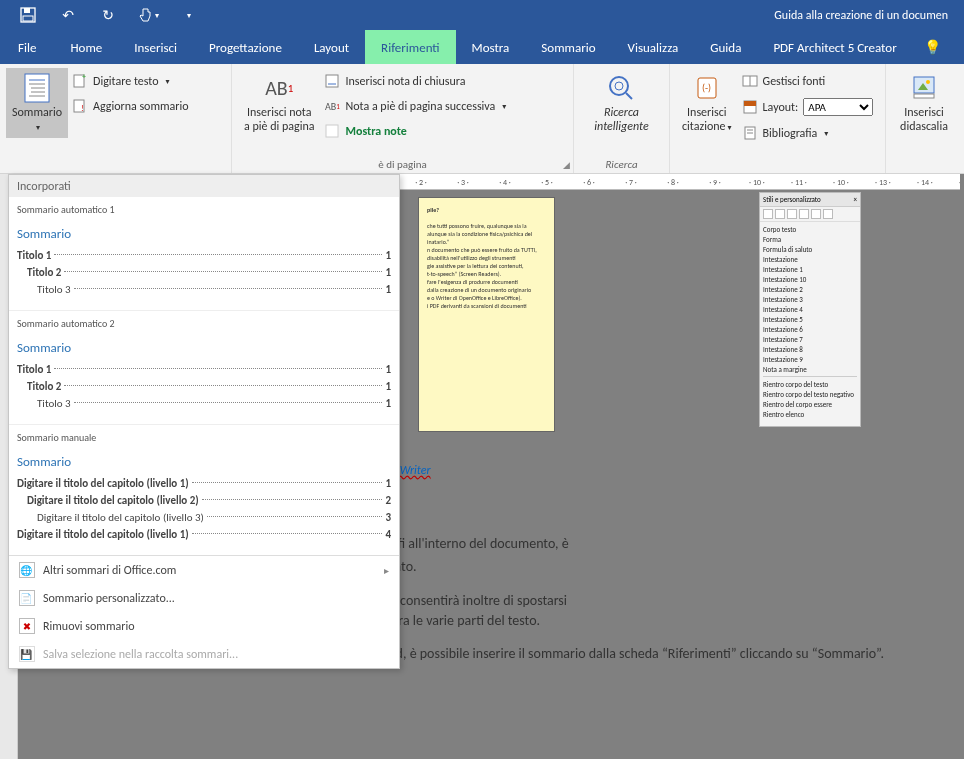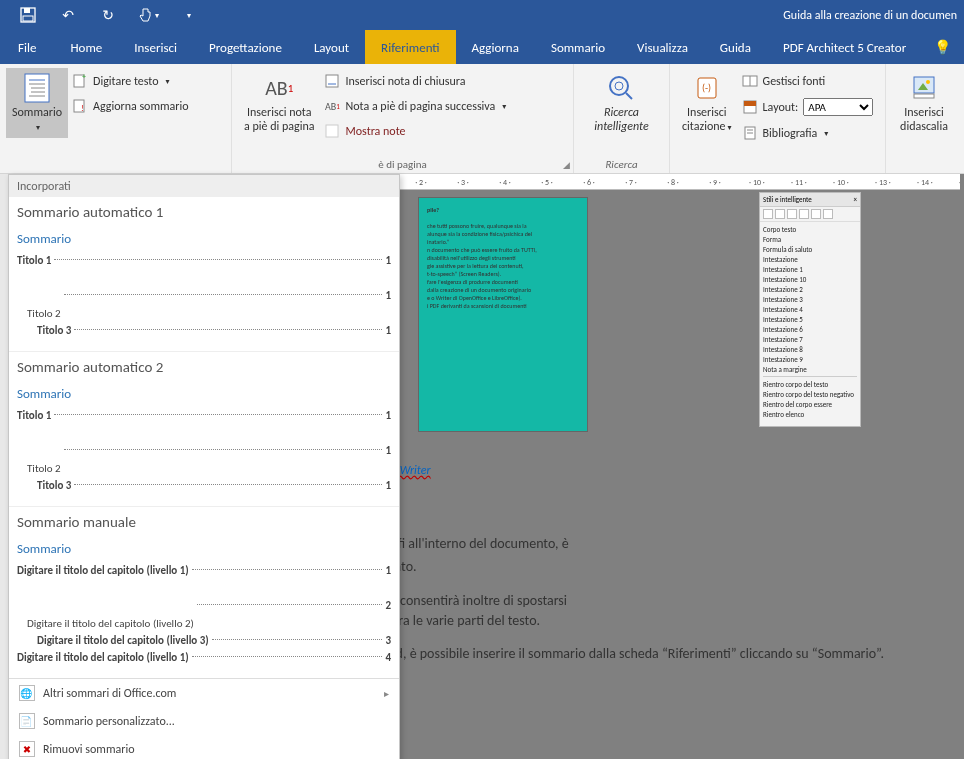--- a/index.html
+++ b/index.html
@@ -1,25 +1,25 @@
 <!DOCTYPE html>
 <html><head>
 <meta charset="utf-8">
 <style>
 * { margin: 0; padding: 0; box-sizing: border-box; font-family: "Segoe UI", Calibri, Arial, sans-serif; }
 body { width: 964px; height: 759px; overflow: hidden; background: #fff; font-size: 12px; }
 
 .titlebar { height: 30px; background: #2b579a; display: flex; align-items: center; color: #fff; }
 .titlebar .qat { display: flex; align-items: center; gap: 0; padding-left: 8px; }
 .titlebar .qat-item { width: 40px; height: 30px; display: flex; align-items: center; justify-content: center; font-size: 14px; }
-.titlebar .doc-title { flex: 1; text-align: right; padding-right: 7px; font-size: 12px; }
+.titlebar .doc-title { flex: 1; text-align: right; padding-right: 16px; font-size: 12px; }
 
 .tabs { height: 34px; background: #2b579a; display: flex; align-items: center; color: #fff; font-size: 13px; }
 .tabs .tab { padding: 0 16px; height: 34px; display: flex; align-items: center; cursor: pointer; }
-.tabs .tab.active { background: #eab308; color: #2b579a; }
+.tabs .tab.active { background: #86efac; color: #2b579a; }
 .tabs .tab.file { font-weight: normal; padding: 0 18px; }
 .tabs .bulb { margin-left: 12px; font-size: 14px; }
 
 .ribbon { height: 110px; background: #f3f3f3; border-bottom: 1px solid #d4d4d4; display: flex; }
 .ribbon-group { border-right: 1px solid #e0e0e0; padding: 4px 6px 2px 6px; display: flex; flex-direction: column; justify-content: space-between; position: relative; }
 .ribbon-group .group-label { text-align: center; font-size: 11px; color: #666; padding-top: 2px; }
 .ribbon-group .group-body { flex: 1; display: flex; align-items: flex-start; }
 .ribbon-big-btn { display: flex; flex-direction: column; align-items: center; justify-content: flex-start; padding: 4px 6px; font-size: 12px; color: #333; text-align: center; min-width: 58px; gap: 2px; }
 .ribbon-big-btn .icon { width: 32px; height: 32px; display: flex; align-items: center; justify-content: center; font-size: 22px; }
 .ribbon-big-btn .lbl { line-height: 1.15; }
@@ -32,21 +32,21 @@
 
 .style-box { display: inline-flex; align-items: center; }
 .style-box select { font-size: 11px; width: 70px; height: 18px; }
 
 .work-area { display: flex; height: calc(759px - 30px - 34px - 110px); background: #808080; position: relative; }
 
 .hruler { position: absolute; top: 0; left: 400px; width: 560px; height: 16px; background: #fff; border-bottom: 1px solid #bbb; font-size: 8px; color: #555; display:flex; align-items:center; overflow:hidden; }
 .hruler span { flex:0 0 42px; text-align:center; }
 
 .mini-preview { position: absolute; left: 398px; top: 18px; width: 467px; height: 245px; background: #808080; }
-.mini-preview .page { position: absolute; left: 20px; top: 5px; width: 170px; height: 235px; background: #14b8a6; border: 1px solid #666; font-size: 6px; padding: 8px; color: #333; overflow: hidden; }
+.mini-preview .page { position: absolute; left: 20px; top: 5px; width: 137px; height: 235px; background: #fef9c3; border: 1px solid #666; font-size: 6px; padding: 8px; color: #333; overflow: hidden; }
 .mini-preview .panel { position: absolute; right: 4px; top: 0; width: 102px; height: 235px; background: #f3f3f3; border: 1px solid #bbb; font-size: 7px; }
 .mini-preview .panel .hdr { background: #e6e6e6; padding: 2px 3px; font-size: 7px; border-bottom: 1px solid #ccc; display:flex; justify-content:space-between;}
 .mini-preview .panel .toolbar-icons { display:flex; gap:2px; padding:2px 3px; border-bottom:1px solid #ddd;}
 .mini-preview .panel .toolbar-icons span{ width:10px; height:10px; border:1px solid #bbb; background:#fff;}
 .mini-preview .panel ul { list-style: none; padding: 2px 3px; }
 .mini-preview .panel ul li { padding: 0.5px 0; color: #222; }
 .mini-preview .panel ul li.sep { border-top: 1px solid #ccc; margin-top: 2px; padding-top: 2px; }
 
 .vruler { position: absolute; left: 0; top: 0; width: 18px; bottom: 0; background: #e8e8e8; border-right:1px solid #ccc;}
 .scroll-left { position: absolute; left: 18px; top: 0; width: 206px; bottom: 0; background: #808080; }
@@ -54,28 +54,28 @@
 .below-preview { position: absolute; left: 230px; top: 288px; right: 10px; }
 .below-preview p { font-size: 14px; color: #333; margin-bottom: 14px; line-height: 1.4; }
 .below-preview .caption { font-style: italic; font-size: 12px; color: #444; margin-bottom: 22px;}
 .below-preview .caption .lnk{ color:#0563c1; text-decoration: underline wavy #c00000;}
 .below-preview .h3{ color:#2e74b5; font-size:15px; margin-bottom:12px;}
 
 
 .gallery { position: absolute; left: 8px; top: 174px; width: 392px; background: #fff; border: 1px solid #c6c6c6; box-shadow: 2px 2px 6px rgba(0,0,0,.2); z-index: 50; font-size: 12px; color: #444; }
 .gallery .section-hdr { background: #eee; padding: 4px 8px; font-weight: normal; color: #666; font-size: 12px; }
 .gallery .entry { padding: 6px 8px 10px 8px; border-bottom: 1px solid #eee; }
-.gallery .entry-title { color: #555; font-size: 15px; margin-bottom: 10px; }
+.gallery .entry-title { color: #555; font-size: 10px; margin-bottom: 10px; }
 .gallery .toc-title { color: #2e74b5; font-size: 13px; margin-bottom: 8px; }
 .gallery .toc-line { display: flex; align-items: center; font-size: 11px; margin-bottom: 4px; }
 .gallery .toc-line .lbl { font-weight: bold; }
 .gallery .toc-line.l2 { padding-left: 10px; font-weight:normal;}
-.gallery .toc-line.l2 .lbl{ font-weight:normal;margin-top:36px;}
+.gallery .toc-line.l2 .lbl{ font-weight:bold;}
 .gallery .toc-line.l3 { padding-left: 20px; }
-.gallery .toc-line.l3 .lbl{ font-weight:bold;}
+.gallery .toc-line.l3 .lbl{ font-weight:normal;}
 .gallery .toc-line .leader { flex: 1; border-bottom: 1px dotted #888; margin: 0 3px 2px 3px; }
 .gallery .toc-line .pg { font-weight: bold; }
 .gallery .menu-item { display: flex; align-items: center; gap: 8px; padding: 6px 10px; cursor: pointer; }
 .gallery .menu-item .micon { width: 16px; height: 16px; display: flex; align-items: center; justify-content: center; border: 1px solid #bbb; font-size: 10px; color: #2b579a; }
 .gallery .menu-item .arrow { flex: 1; }
 .gallery .menu-item .chev { color: #888; font-size: 10px; }
 .gallery .menu-item.disabled { color: #aaa; }
 
 svg { display: block; }
 </style>
@@ -106,21 +106,21 @@
   <div class="doc-title">Guida alla creazione di un documen</div>
 </div>
 
 <div class="tabs">
   <div class="tab file">File</div>
   <div class="tab">Home</div>
   <div class="tab">Inserisci</div>
   <div class="tab">Progettazione</div>
   <div class="tab">Layout</div>
   <div class="tab active">Riferimenti</div>
-  <div class="tab">Aggiorna</div>
+  <div class="tab">Mostra</div>
   <div class="tab">Sommario</div>
   <div class="tab">Visualizza</div>
   <div class="tab">Guida</div>
   <div class="tab">PDF Architect 5 Creator</div>
   <div class="bulb">💡</div>
 </div>
 
 <div class="ribbon">
 
   <div class="ribbon-group" style="width:232px;">
@@ -180,21 +180,21 @@
                 <line x1="4" y1="11" x2="12" y2="11" stroke="#4472c4"></line>
               </svg>
             </span>
           <span>Inserisci nota di chiusura</span>
         </div>
         <div class="ribbon-small-btn">
           <span class="icon" style="font-size:10px;color:#555;">AB<sup style="color:#c00;font-size:7px;">1</sup></span>
           <span>Nota a piè di pagina successiva</span>
             <span class="caret">▾</span>
         </div>
-        <div class="ribbon-small-btn" style="color:#7f1d1d;">
+        <div class="ribbon-small-btn" style="color:#15803d;font-weight:bold;">
           <span class="icon">
               <svg width="16" height="16" viewBox="0 0 16 16">
                 <rect x="2" y="2" width="12" height="12" fill="#fff" stroke="#ccc"></rect>
               </svg>
             </span>
           <span>Mostra note</span>
         </div>
       </div>
     </div>
     <div class="group-label"><span>è di pagina</span></div>
@@ -306,21 +306,21 @@
   <div class="vruler"></div>
   <div class="scroll-left"></div>
 
   <div class="mini-preview">
     <div class="page">
       <b>pile?</b><br><br>
       <span id="frag"><div>che tutti possono fruire, qualunque sia la</div><div>alunque sia la condizione fisica/psichica del</div><div>inatario.”</div><div>n documento che può essere fruito da TUTTI,</div><div>disabilità nell'utilizzo degli strumenti</div><div>gie assistive per la lettura dei contenuti,</div><div>t-to-speech” (Screen Readers).</div><div>fare l'esigenza di produrre documenti</div><div>dalla creazione di un documento originario</div><div>e o Writer di OpenOffice e LibreOffice).</div><div>i PDF derivanti da scansioni di documenti</div></span>
     </div>
     <div class="panel">
       <div class="hdr">
-          <span>Stili e intelligente</span>
+          <span>Stili e personalizzato</span>
           <span>×</span>
         </div>
       <div class="toolbar-icons">
           <span></span>
           <span></span>
           <span></span>
           <span></span>
           <span></span>
           <span></span>
         </div>

